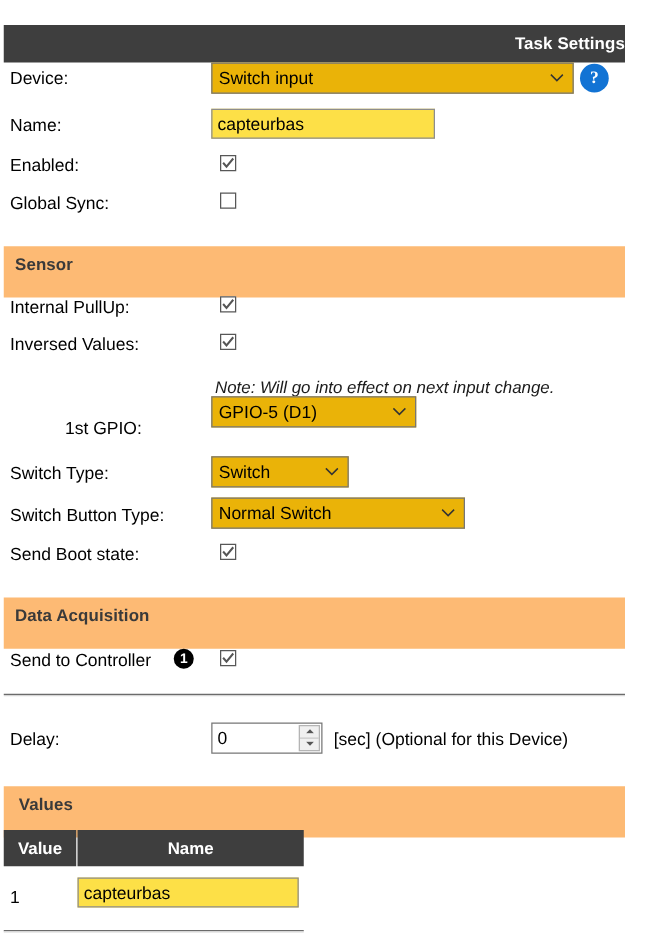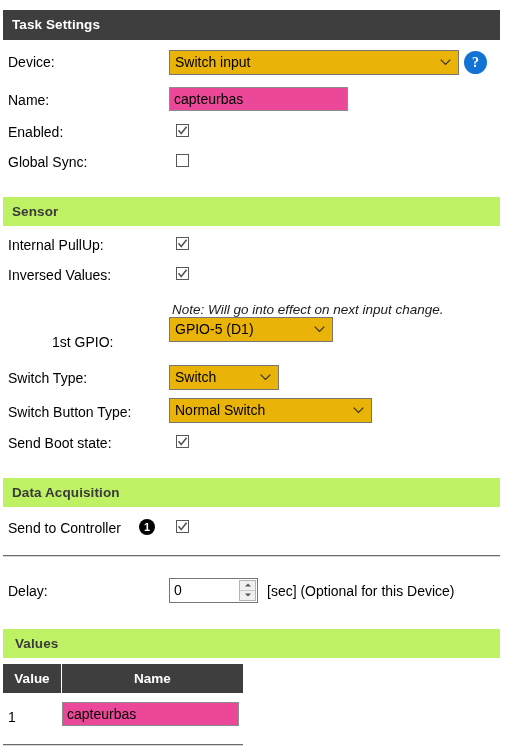--- a/index.html
+++ b/index.html
@@ -36,23 +36,23 @@
     line-height: 30px;
     padding-left: 9px;
     letter-spacing: 0.1px;
   }
   .bar.dark {
     background: #3e3e3e;
     color: #ffffff;
     height: 30px;
   }
   .bar.light {
-    background: #bef264;
+    background: #fdba74;
     color: #3a3a3a;
-    height: 29px;
+    height: 41px;
   }
 
   
   .lbl {
     position: absolute;
     left: 8px;
     font-size: 14px;
     color: #000;
     white-space: nowrap;
     line-height: 18px;
@@ -98,21 +98,21 @@
     height: 23px;
     line-height: 23px;
     width: 12px;
   }
   .selectbox .chev svg { display: block; margin-top: 8px; }
 
   .textbox {
     position: absolute;
     box-sizing: border-box;
     height: 24px;
-    background: #ec4899;
+    background: #fde047;
     border: 1px solid #8d8d8d;
     font-family: "Liberation Sans", sans-serif;
     font-size: 14px;
     color: #000;
     padding: 0 0 0 4px;
     line-height: 22px;
     outline: none;
   }
 
   .numberbox {
@@ -218,21 +218,21 @@
     font-size: 14px;
     color: #000;
     line-height: 18px;
   }
 </style>
 </head>
 <body>
 
 <div class="page">
 
-  <div class="bar dark" style="top:10px;">Task Settings</div>
+  <div class="bar dark" style="top:20px;text-align:right;">Task Settings</div>
 
   <div class="lbl" style="top:53px;">Device:</div>
   <div class="selectbox" style="left:169px; top:50px; width:290px;">
     <span>Switch input</span>
     <span class="chev">
       <svg width="11" height="7" viewBox="0 0 11 7">
           <path d="M0.7 0.7 L5.5 5.5 L10.3 0.7" fill="none" stroke="#333" stroke-width="1.2"></path>
         </svg>
     </span>
   </div>

